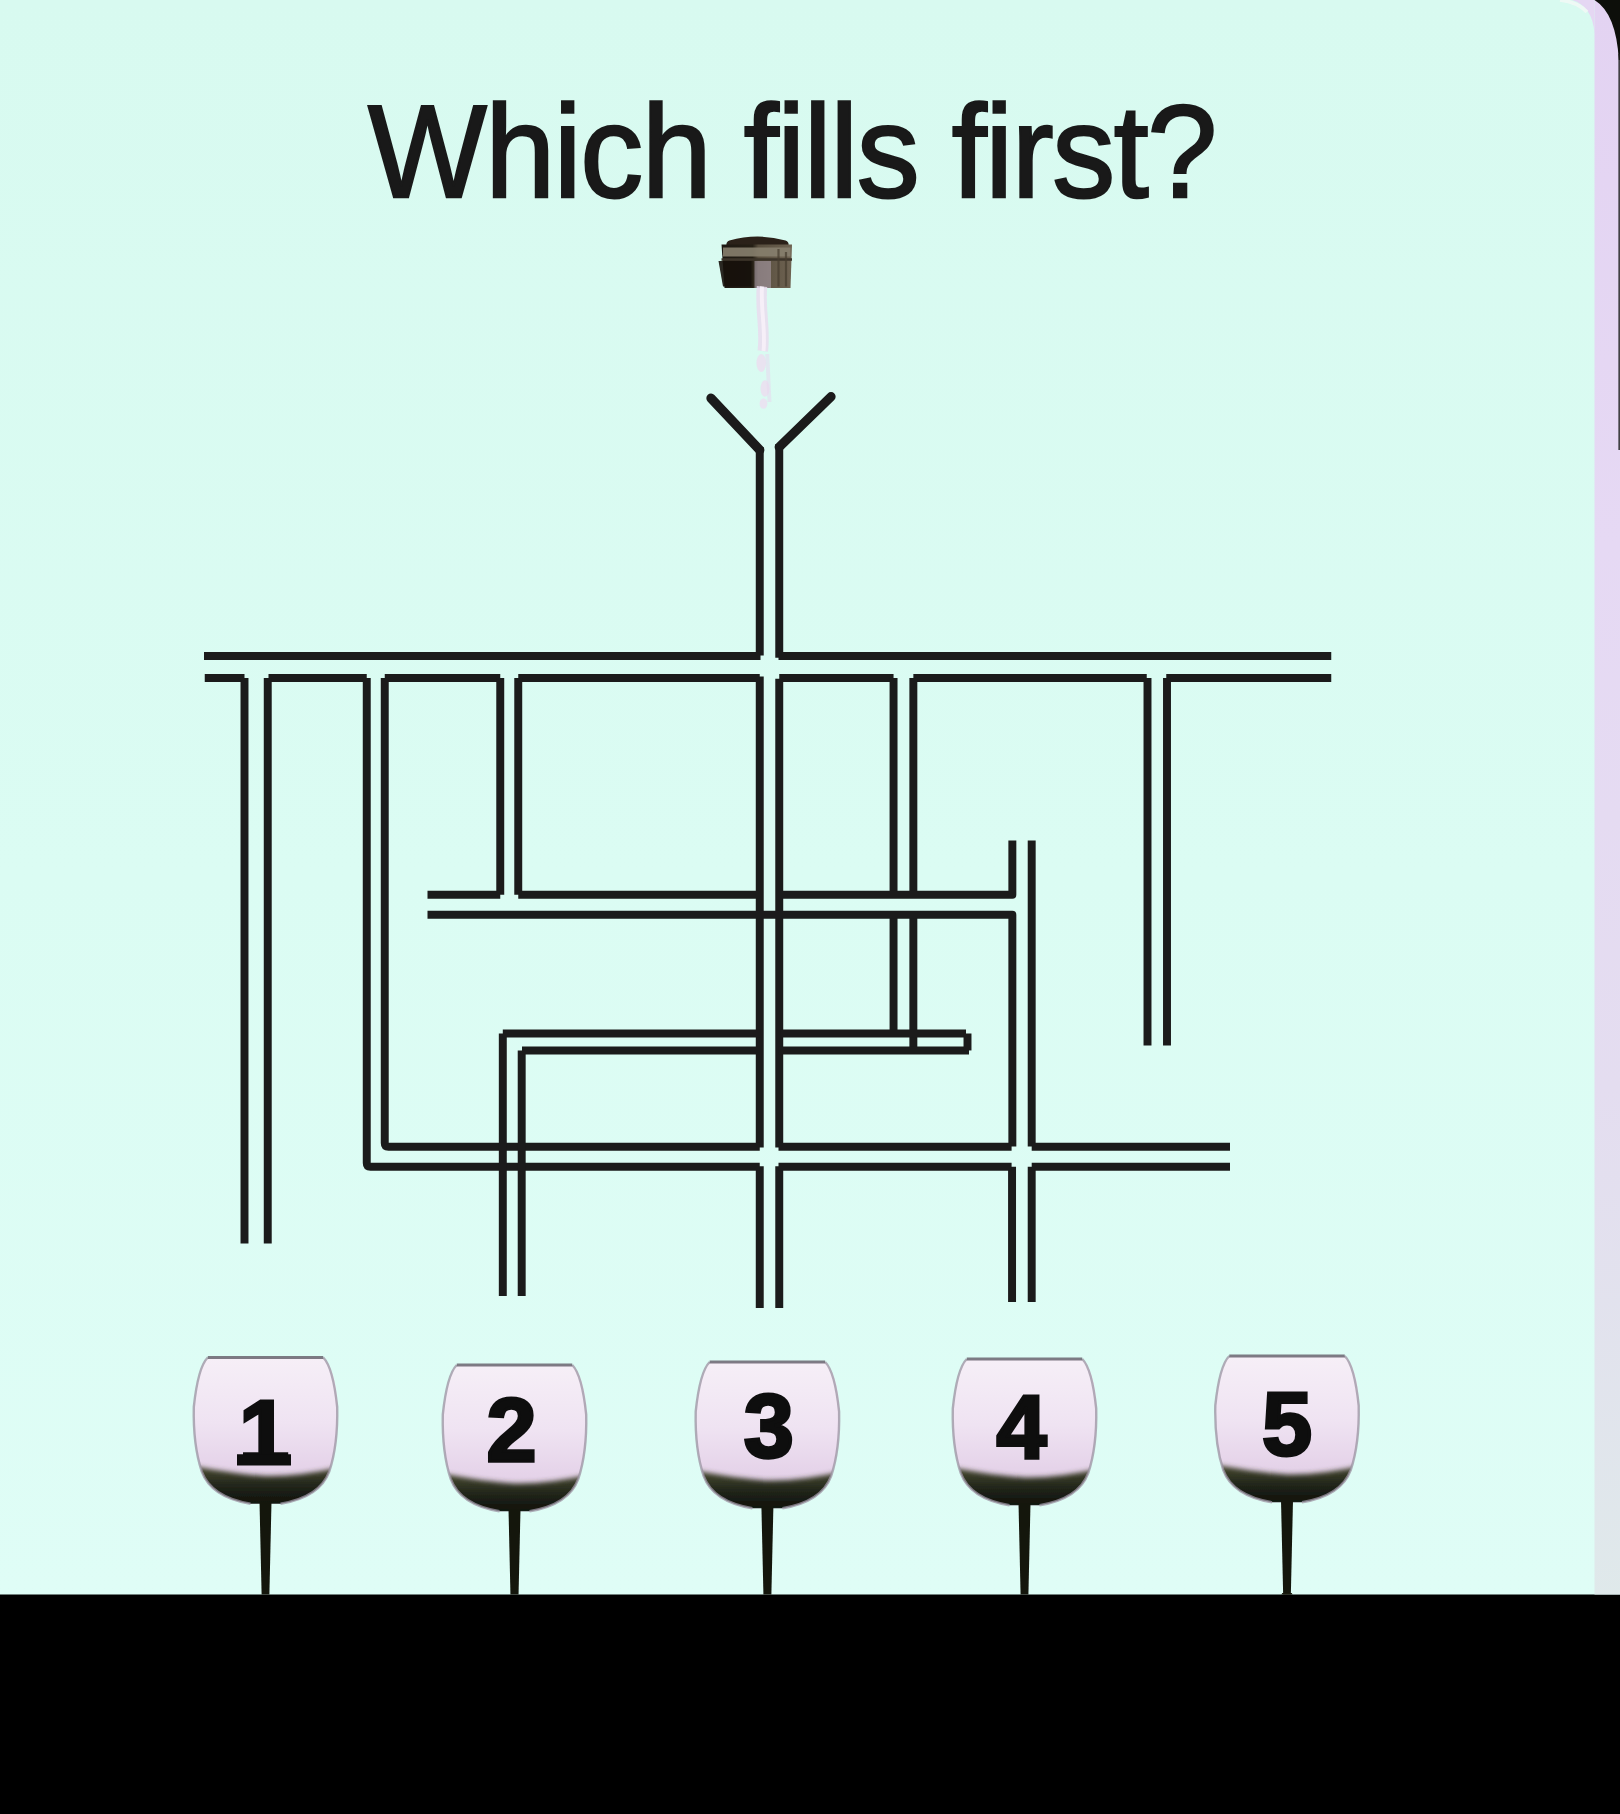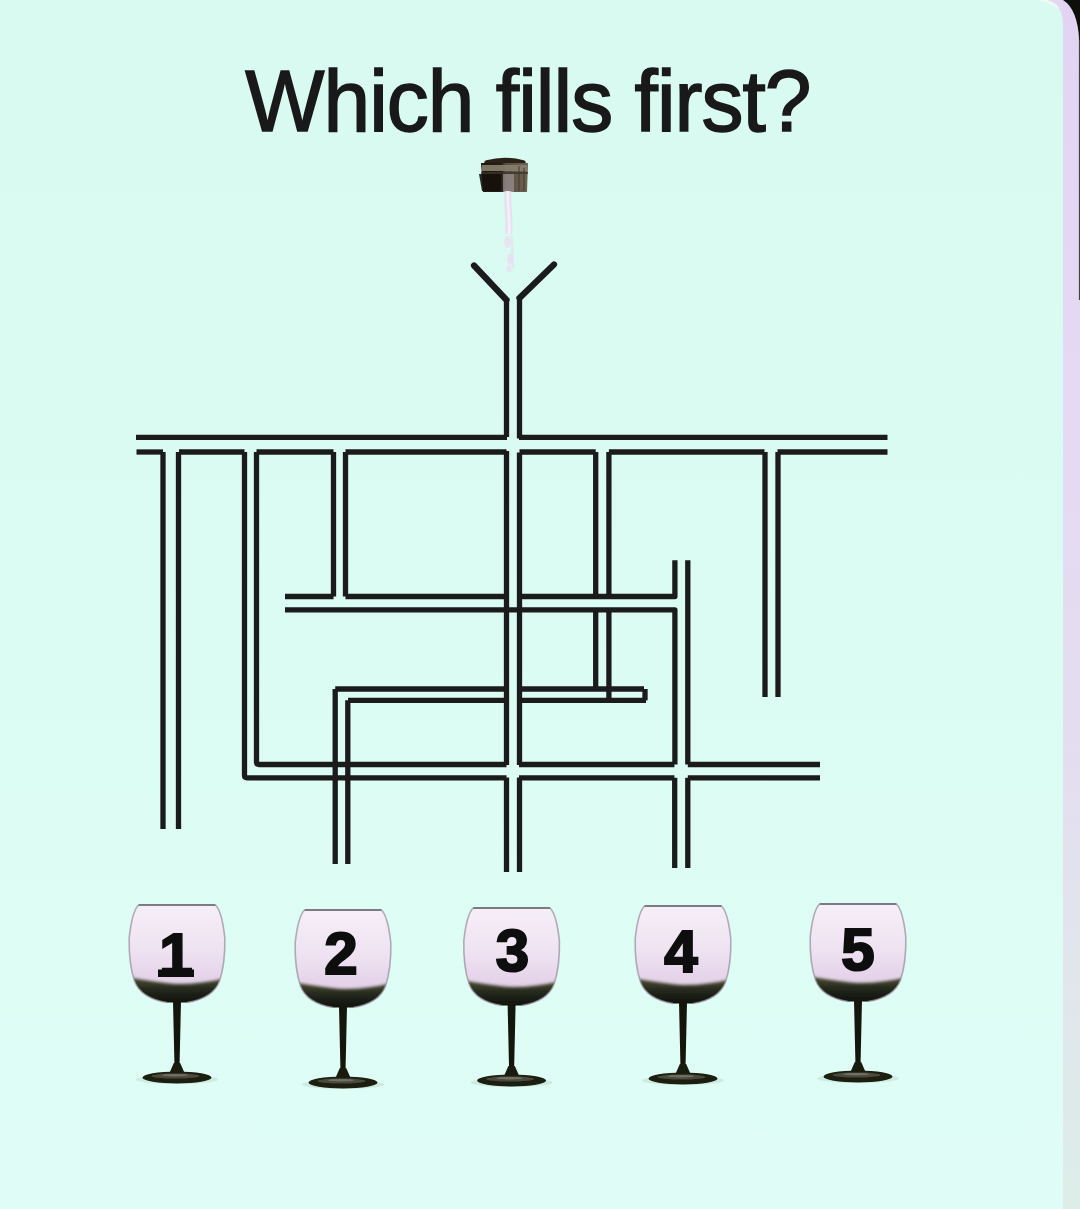--- a/index.html
+++ b/index.html
@@ -1,17 +1,17 @@
 <!DOCTYPE html>
 <html><head>
 <meta charset="utf-8">
 <style>
   html,body{margin:0;padding:0;}
   #stage{position:relative;width:1080px;height:1209px;background:#000;overflow:hidden;font-family:"Liberation Sans", sans-serif;}
-  #card{position:absolute;left:0;top:0;width:1080px;height:1209px;background:linear-gradient(180deg,#d8faf0 0%,#dbfcf3 55%,#dffdf6 100%);overflow:hidden;}
+  #card{position:absolute;left:0;top:0;width:1080px;height:1063px;background:linear-gradient(180deg,#d8faf0 0%,#dbfcf3 55%,#dffdf6 100%);overflow:hidden;}
   #title{position:absolute;left:0;top:50px;width:1056px;text-align:center;font-size:88px;letter-spacing:-1px;color:#191919;-webkit-text-stroke:1.6px #191919;white-space:nowrap;transform:scaleX(0.953);transform-origin:526px 0;}
   svg{position:absolute;left:0;top:0;}
 </style>
 </head>
 <body>
 <div id="stage">
   <div id="card">
     <div id="title">Which fills first?</div>
     <svg id="art" width="1080" height="1209" viewBox="0 0 1080 1209">
       <defs>

